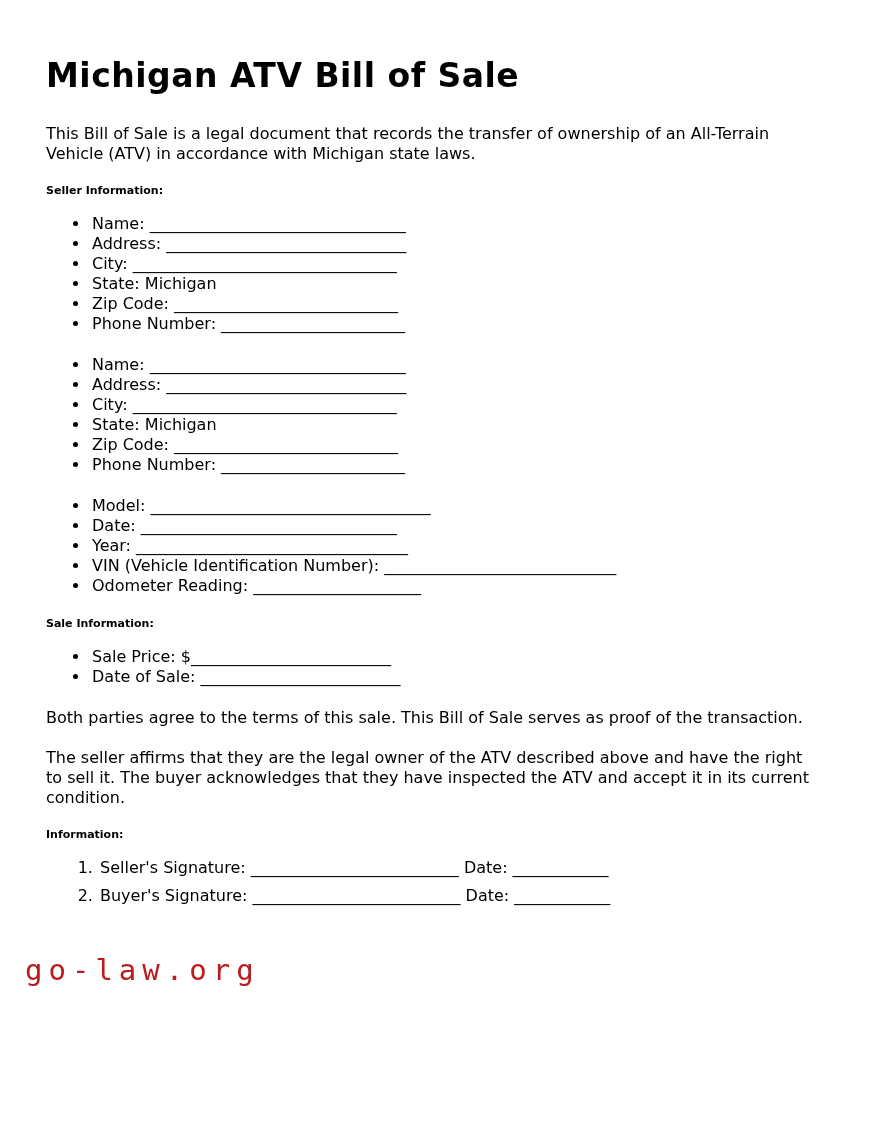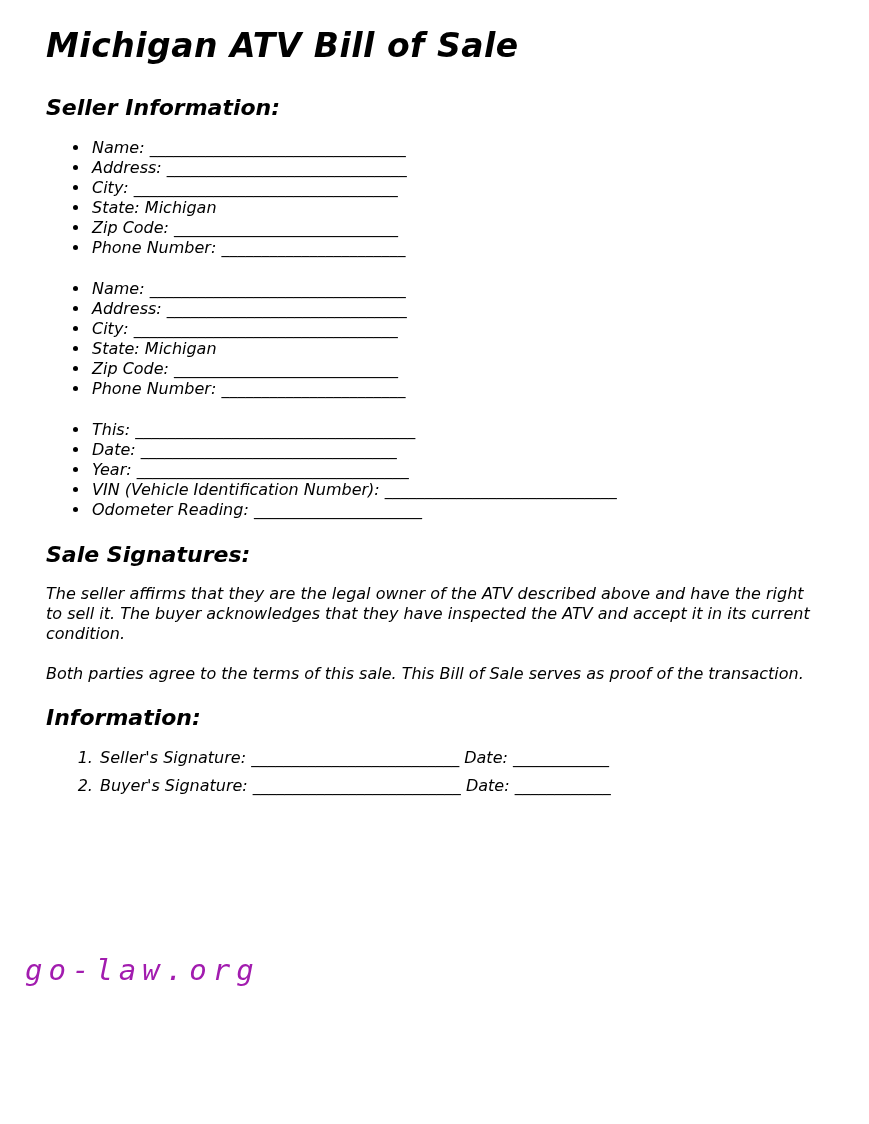--- a/index.html
+++ b/index.html
@@ -10,36 +10,35 @@
   .page {
     position: relative;
     width: 869px;
     height: 1010px;
     background: #ffffff;
     color: #000000;
     font-family: "DejaVu Sans", "Liberation Sans", sans-serif;
     font-size: 16px;
     line-height: 1.25;
     box-sizing: border-box;
-    padding: 28px 46px 0 46px;
+    padding: 58px 46px 0 46px;
     overflow: hidden;
-    font-style: italic;
   }
   h1.doc-title {
     font-size: 33px;
     line-height: 1.1;
     font-weight: bold;
     margin: 0 0 30px 0;
     letter-spacing: 0.5px;
   }
   p.para {
     margin: 0 0 20px 0;
   }
   h2.sec-heading {
-    font-size: 22px;
+    font-size: 11px;
     font-weight: bold;
     margin: 0 0 16px 0;
   }
   ul.field-list {
     margin: 0 0 21px 0;
     padding: 0 0 0 44px;
     list-style: disc;
   }
   ul.field-list li {
     margin: 0;
@@ -57,30 +56,31 @@
   .affirm {
     margin: 0 0 21px 0;
   }
   .footer-brand {
     position: absolute;
     left: 25px;
     bottom: 22px;
     font-family: "DejaVu Sans Mono", "Liberation Mono", monospace;
     font-size: 29px;
     letter-spacing: 6px;
-    color: #a21caf;
+    color: #b91c1c;
   }
 </style>
 </head>
 <body>
 
 <div class="page">
 
   <h1 class="doc-title">Michigan ATV Bill of Sale</h1>
 
+  <p class="para">This Bill of Sale is a legal document that records the transfer of ownership of an All-Terrain Vehicle (ATV) in accordance with Michigan state laws.</p>
 
   <h2 class="sec-heading">Seller Information:</h2>
   <ul class="field-list">
     <li>Name: ________________________________</li>
     <li>Address: ______________________________</li>
     <li>City: _________________________________</li>
     <li>State: Michigan</li>
     <li>Zip Code: ____________________________</li>
     <li>Phone Number: _______________________</li>
   </ul>
@@ -88,32 +88,36 @@
   <ul class="field-list">
     <li>Name: ________________________________</li>
     <li>Address: ______________________________</li>
     <li>City: _________________________________</li>
     <li>State: Michigan</li>
     <li>Zip Code: ____________________________</li>
     <li>Phone Number: _______________________</li>
   </ul>
 
   <ul class="field-list">
-    <li>This: ___________________________________</li>
+    <li>Model: ___________________________________</li>
     <li>Date: ________________________________</li>
     <li>Year: __________________________________</li>
     <li>VIN (Vehicle Identification Number): _____________________________</li>
     <li>Odometer Reading: _____________________</li>
   </ul>
 
-  <h2 class="sec-heading">Sale Signatures:</h2>
+  <h2 class="sec-heading">Sale Information:</h2>
+  <ul class="field-list">
+    <li>Sale Price: $_________________________</li>
+    <li>Date of Sale: _________________________</li>
+  </ul>
+
+  <p class="para affirm">Both parties agree to the terms of this sale. This Bill of Sale serves as proof of the transaction.</p>
 
   <p class="para affirm">The seller affirms that they are the legal owner of the ATV described above and have the right to sell it. The buyer acknowledges that they have inspected the ATV and accept it in its current condition.</p>
-
-  <p class="para affirm">Both parties agree to the terms of this sale. This Bill of Sale serves as proof of the transaction.</p>
 
   <h2 class="sec-heading">Information:</h2>
   <ol class="sig-list">
     <li>Seller's Signature: __________________________ Date: ____________</li>
     <li>Buyer's Signature: __________________________ Date: ____________</li>
   </ol>
 
 
   <div class="footer-brand">go-law.org</div>
 

